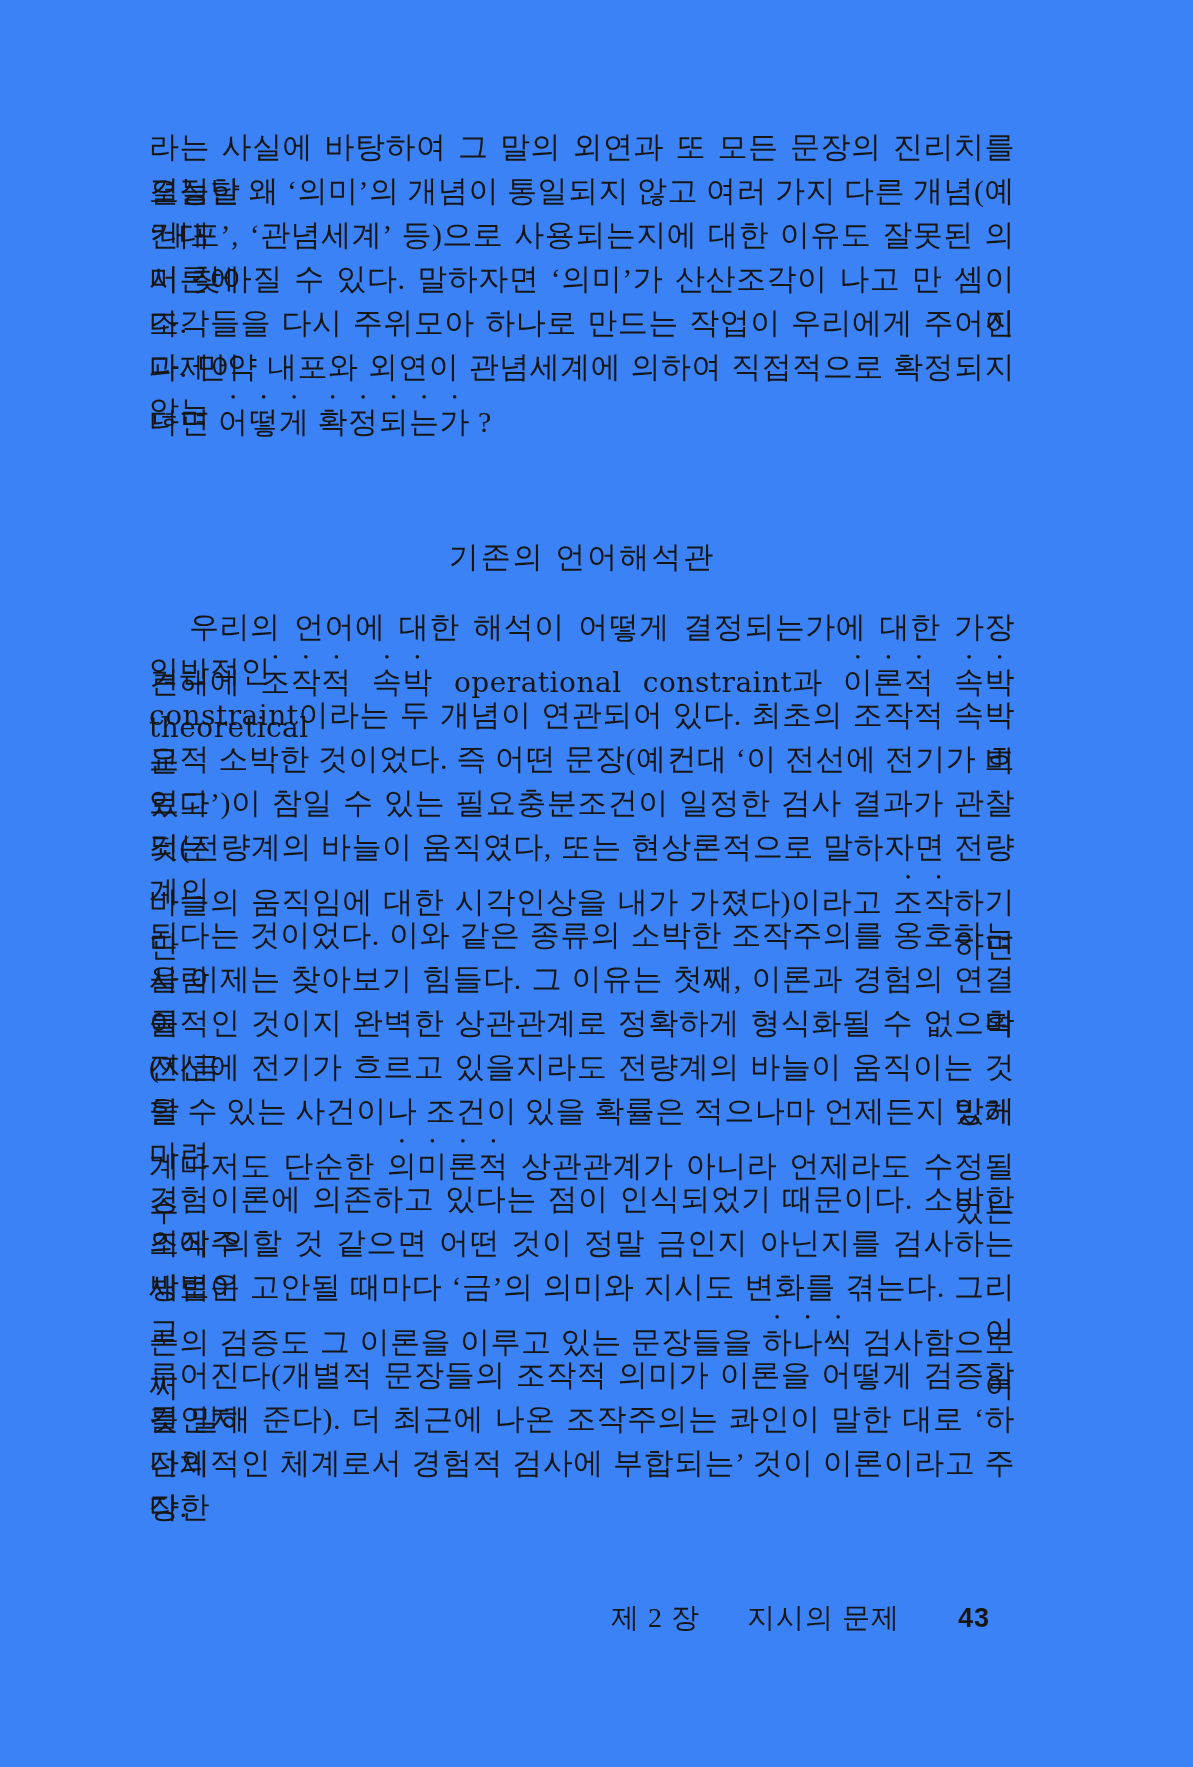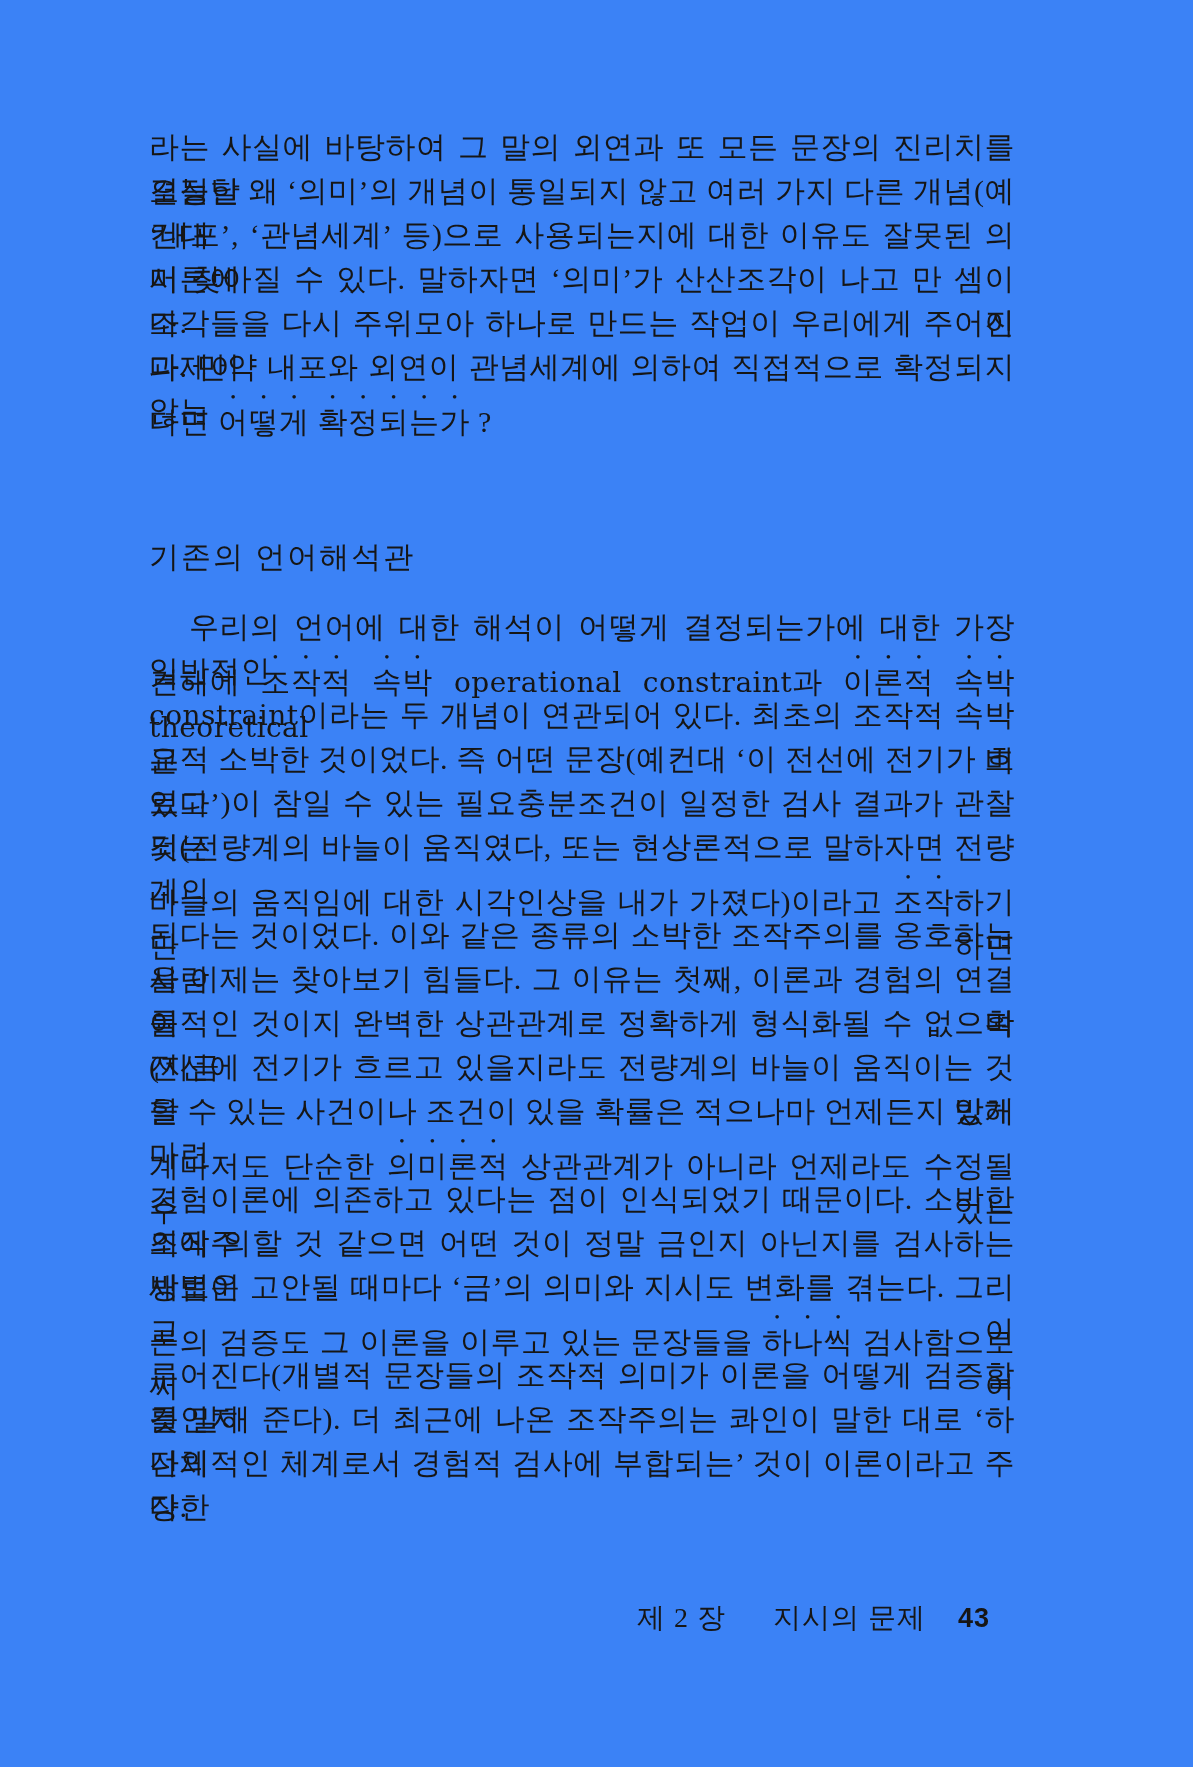--- a/index.html
+++ b/index.html
@@ -51,36 +51,36 @@
     font-family: "DejaVu Serif", serif;
     font-size: 28px;
   }
   .section-heading {
     top: 535px;
     font-family: "Liberation Sans", sans-serif;
     font-size: 30px;
     line-height: 44px;
     height: 44px;
     letter-spacing: 2px;
-    text-align: left;
+    text-align: center;
   }
   .para-1 { top: 125px; }
   .para-2 { top: 605px; }
   .footer {
     top: 1598px;
     width: 841px;
     text-align: right;
     font-size: 28px;
     line-height: 40px;
     letter-spacing: 1px;
     white-space: nowrap;
   }
   .footer .footer-section-title { margin-left: 39px; }
   .footer .footer-page-number {
-    margin-left: 24px;
+    margin-left: 50px;
     font-family: "Liberation Sans", sans-serif;
     font-weight: bold;
     font-size: 27px;
   }
 </style>
 </head>
 <body>
 
 <div class="page">
 

